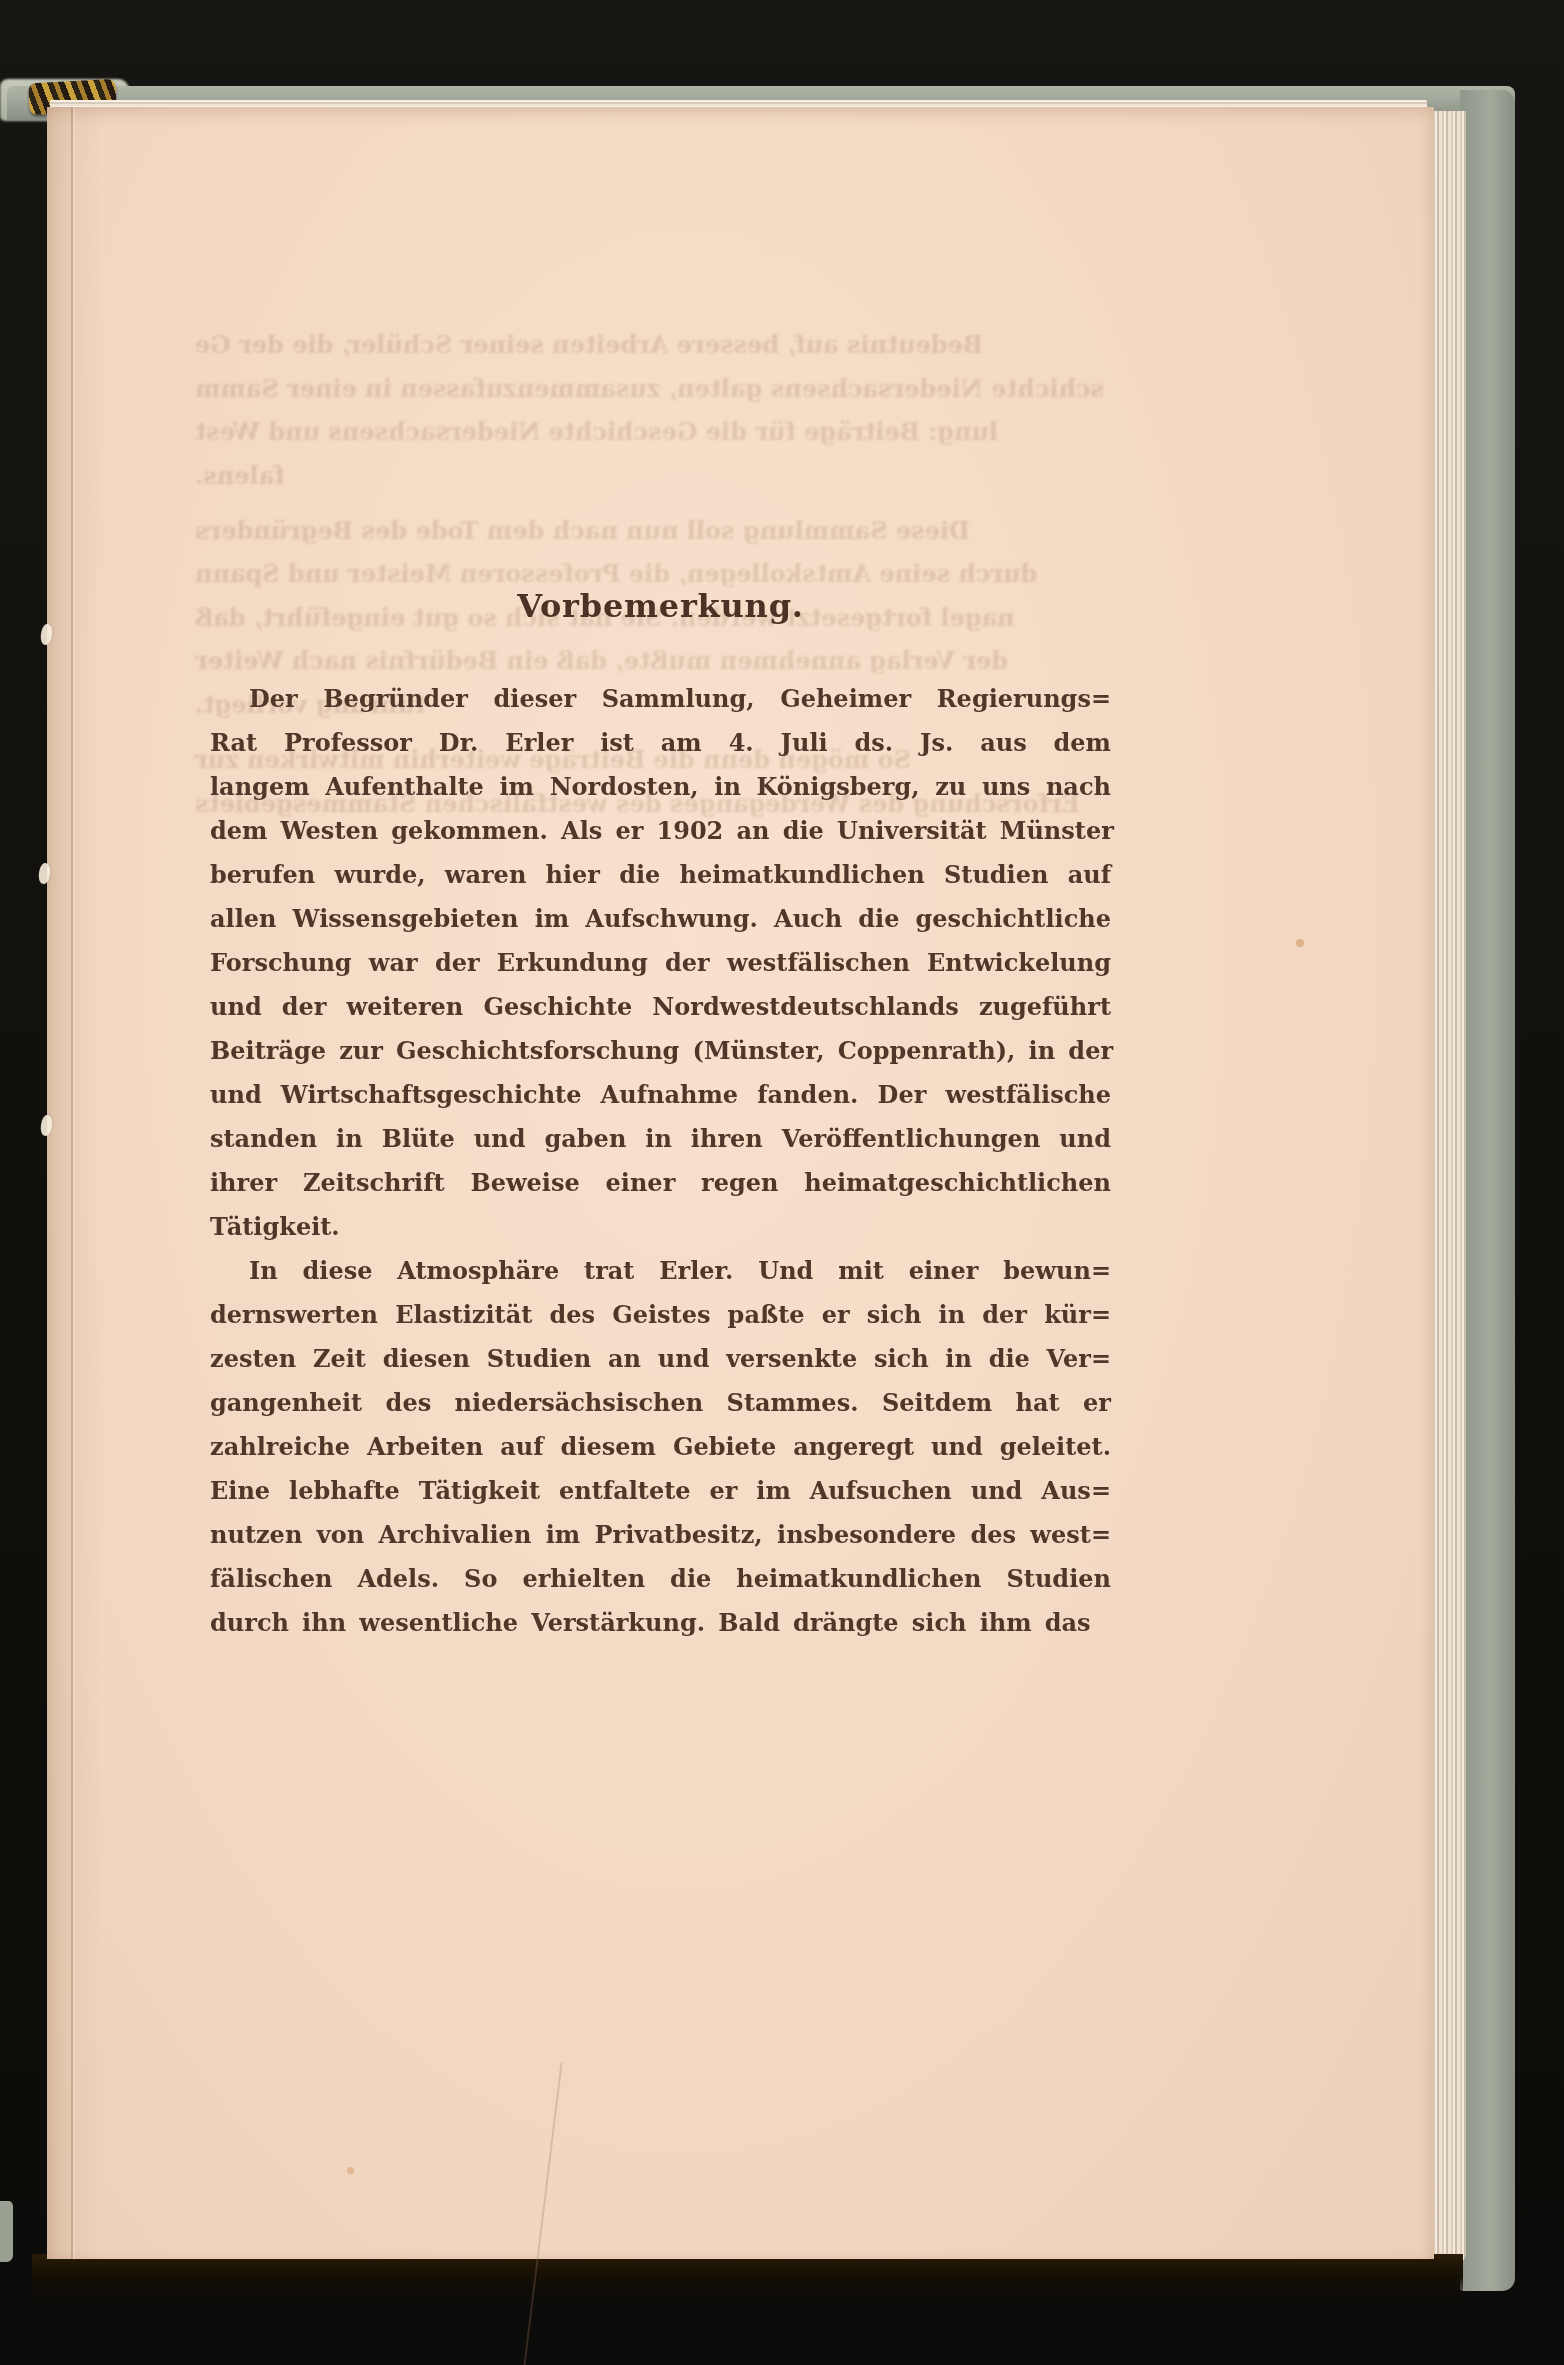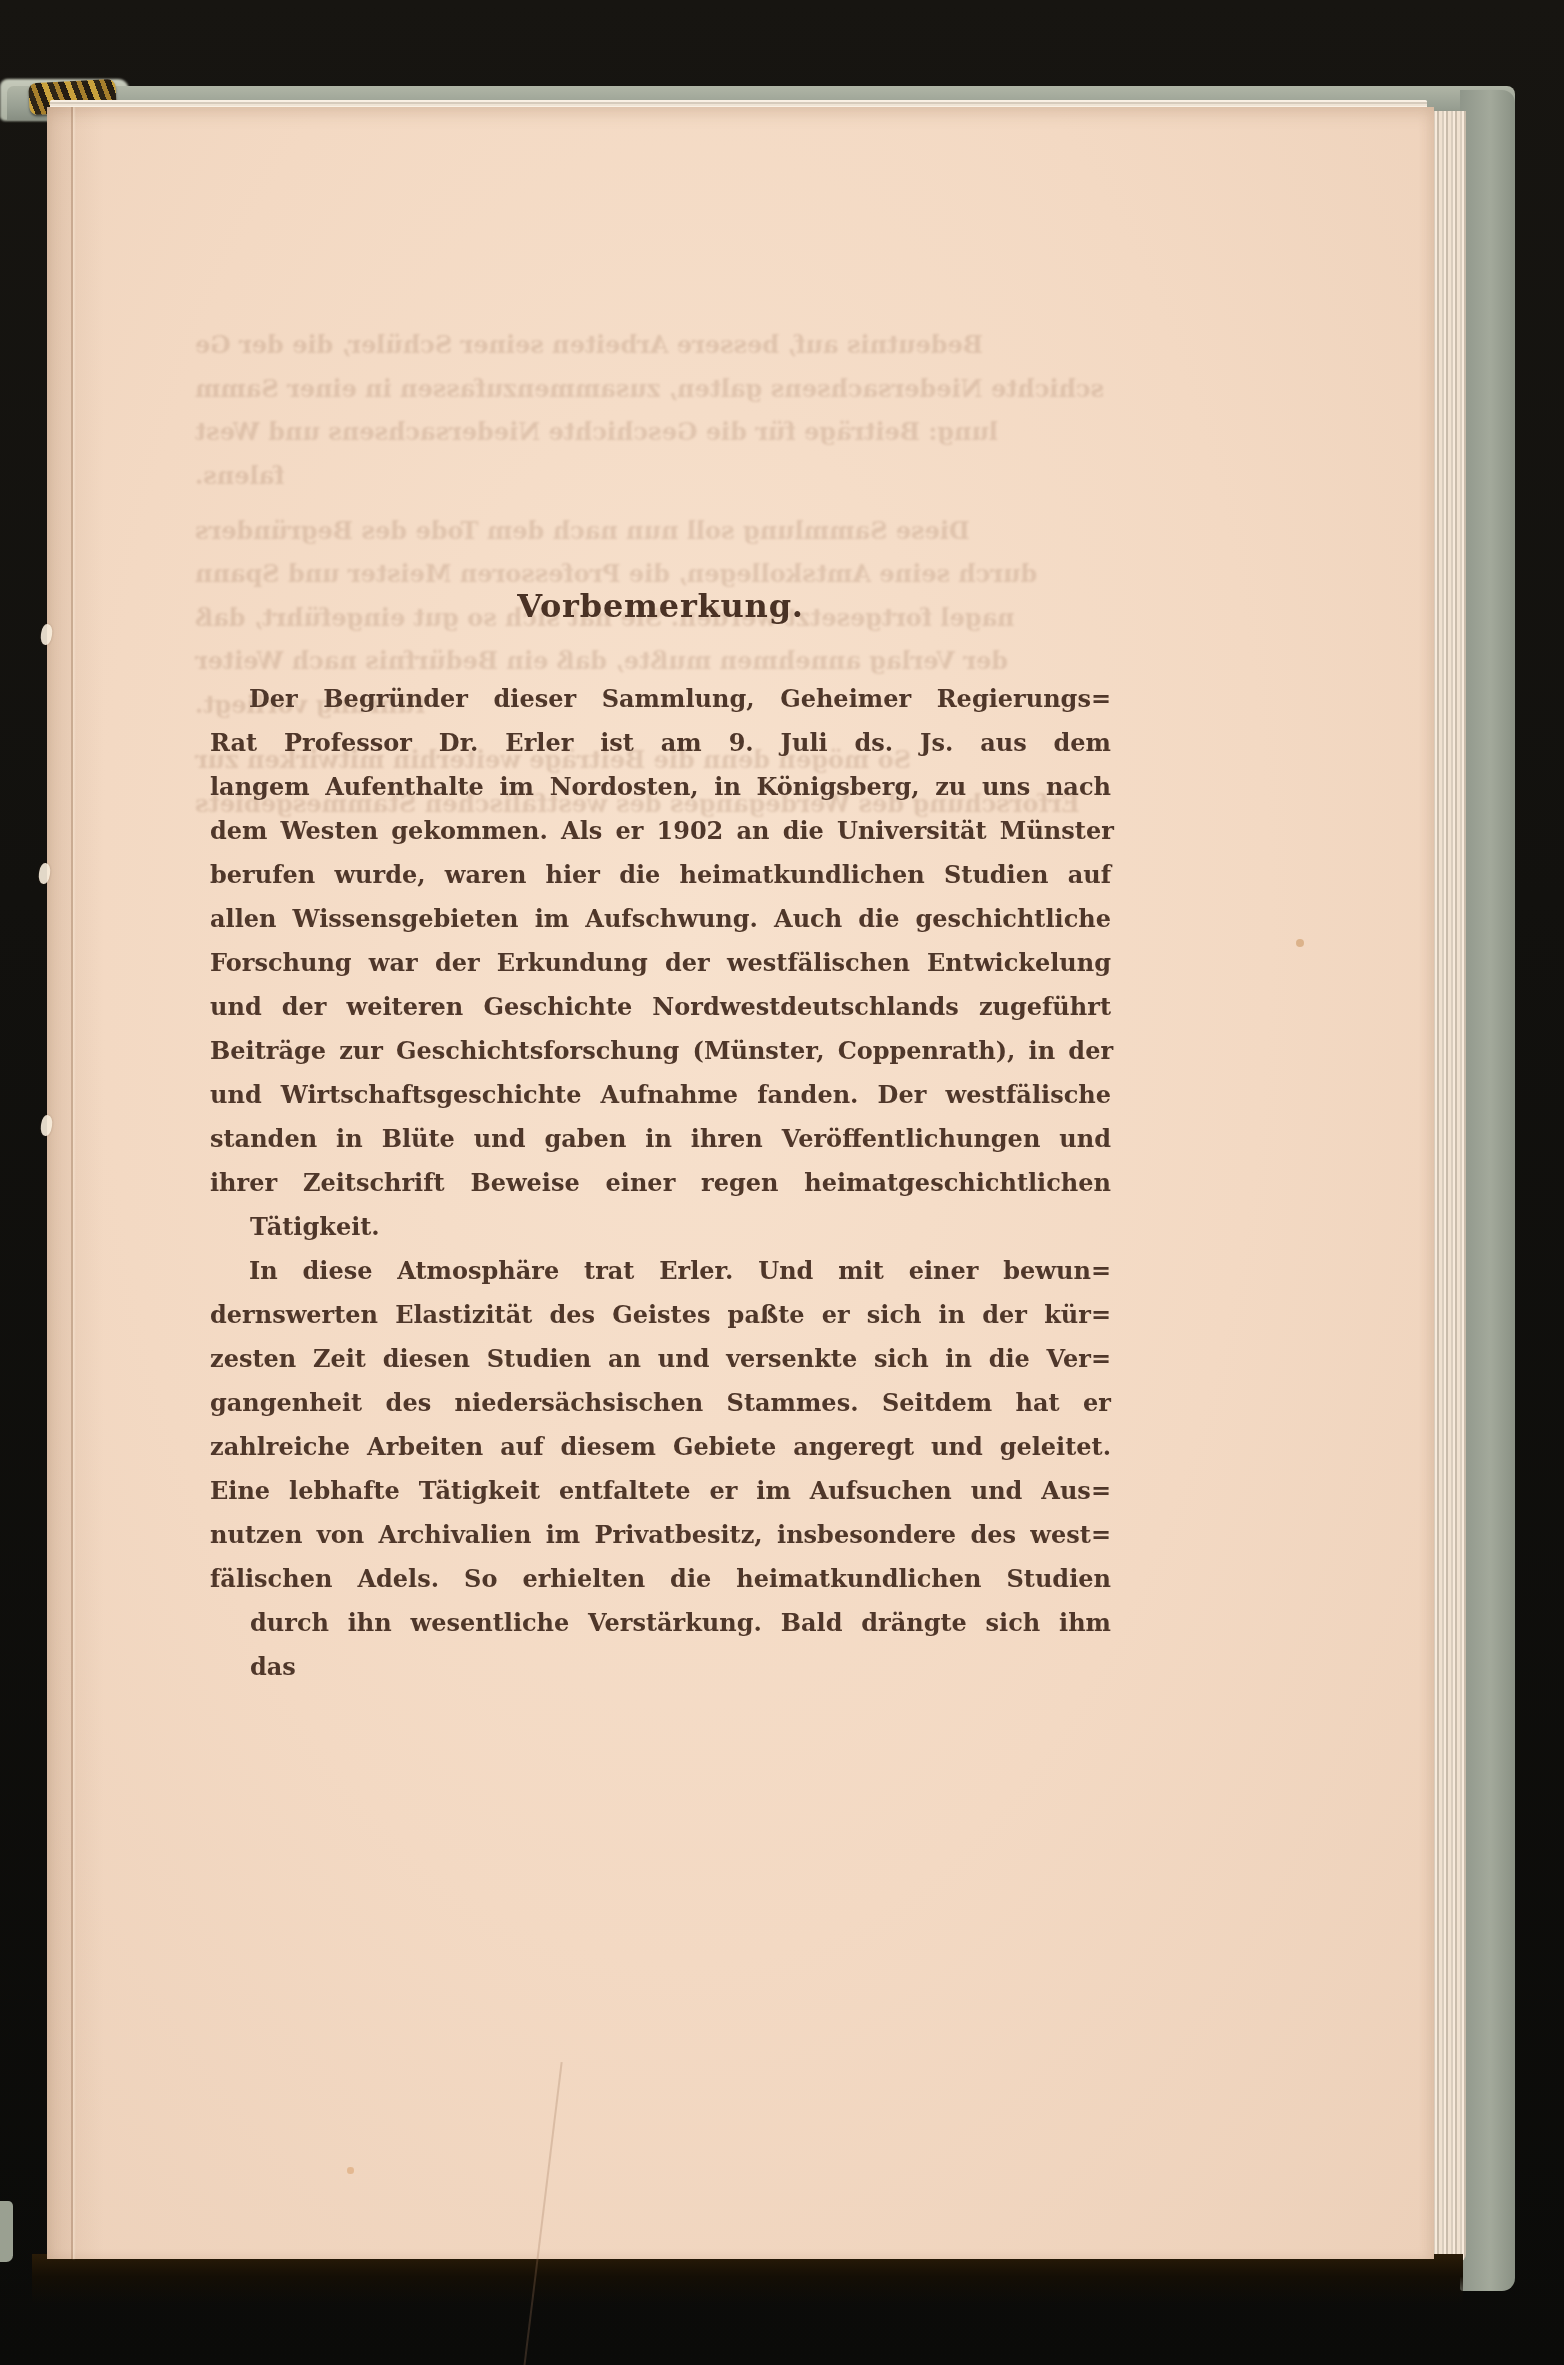--- a/index.html
+++ b/index.html
@@ -79,21 +79,21 @@
     font-size:32px;font-weight:bold;color:#4a3225;letter-spacing:0.8px;
   }
   .bodytext{
     position:absolute;left:210px;top:677px;width:901px;
     color:#4f372a;font-size:24px;font-weight:bold;word-spacing:4.8px;
   }
   .bline{
     height:44px;line-height:44px;white-space:nowrap;
     text-align:justify;text-align-last:justify;
   }
-  .bline.last{text-align-last:left;white-space:normal;margin-left:40px;}
+  .bline.last{text-align-last:left;white-space:normal;}
   .bline.indent{padding-left:39px;}
   
   .bleed{
     position:absolute;left:195px;top:0;width:928px;
     pointer-events:none;
   }
   .bleedline{
     position:absolute;width:100%;height:44px;line-height:44px;
     font-size:24px;font-weight:bold;color:rgba(152,110,80,.22);
     transform:scaleX(-1);filter:blur(1.3px);
@@ -137,21 +137,21 @@
     <div class="bleedline" style="top:639px">der Verlag annehmen mußte, daß ein Bedürfnis nach Weiter</div>
     <div class="bleedline" style="top:683px">führung vorliegt.</div>
     <div class="bleedline" style="top:738px">So mögen denn die Beiträge weiterhin mitwirken zur</div>
     <div class="bleedline" style="top:782px">Erforschung des Werdeganges des westfälischen Stammesgebiets</div>
   </div>
 
   <div class="title">Vorbemerkung.</div>
 
   <div class="bodytext">
     <div class="bline indent">Der Begründer dieser Sammlung, Geheimer Regierungs=</div>
-    <div class="bline">Rat Professor Dr. Erler ist am 9. Juli ds. Js. aus dem</div>
+    <div class="bline">Rat Professor Dr. Erler ist am 4. Juli ds. Js. aus dem</div>
     <div class="bline">langem Aufenthalte im Nordosten, in Königsberg, zu uns nach</div>
     <div class="bline">dem Westen gekommen. Als er 1902 an die Universität Münster</div>
     <div class="bline">berufen wurde, waren hier die heimatkundlichen Studien auf</div>
     <div class="bline">allen Wissensgebieten im Aufschwung. Auch die geschichtliche</div>
     <div class="bline">Forschung war der Erkundung der westfälischen Entwickelung</div>
     <div class="bline">und der weiteren Geschichte Nordwestdeutschlands zugeführt</div>
     <div class="bline">Beiträge zur Geschichtsforschung (Münster, Coppenrath), in der</div>
     <div class="bline">und Wirtschaftsgeschichte Aufnahme fanden. Der westfälische</div>
     <div class="bline">standen in Blüte und gaben in ihren Veröffentlichungen und</div>
     <div class="bline">ihrer Zeitschrift Beweise einer regen heimatgeschichtlichen</div>

